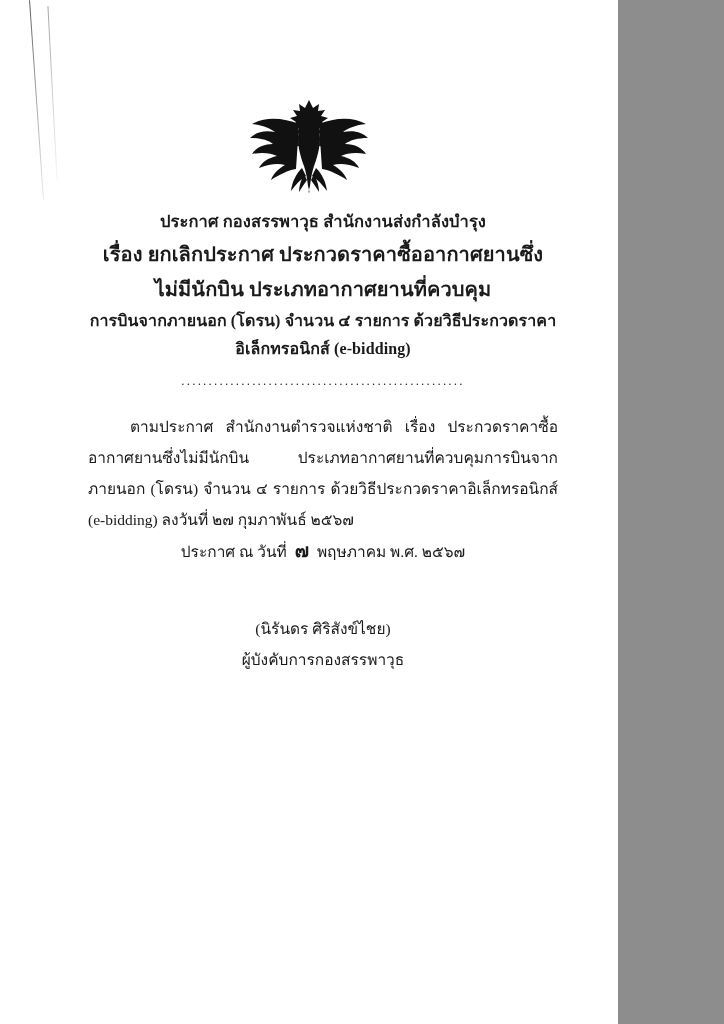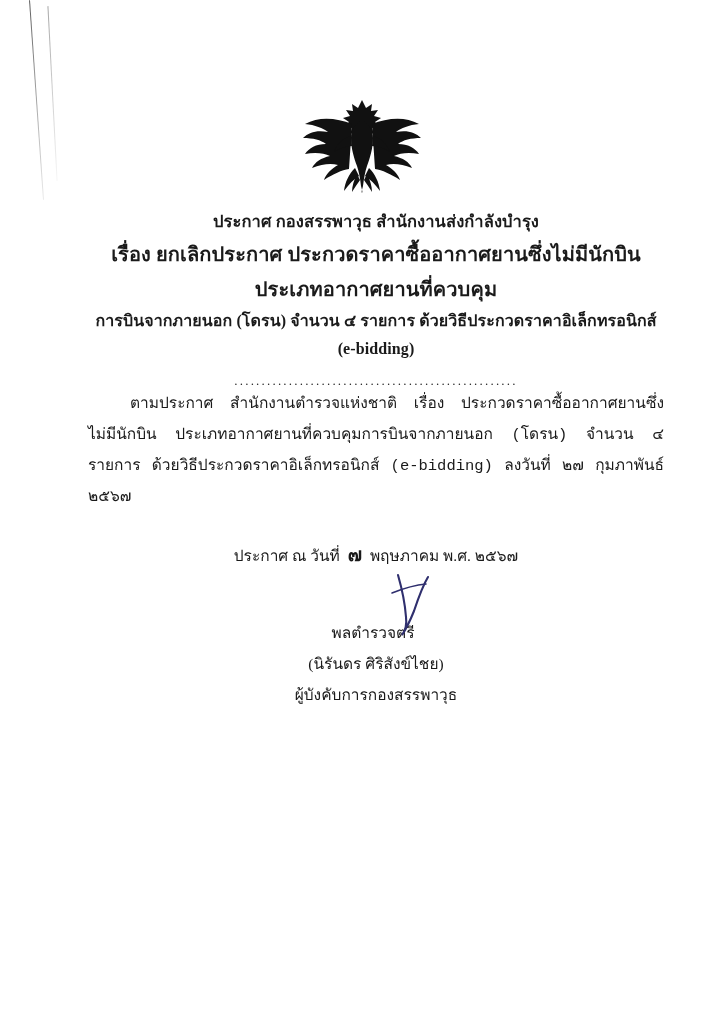--- a/index.html
+++ b/index.html
@@ -2,21 +2,21 @@
 <html><head>
 <meta charset="utf-8">
 <style>
   html, body {
     margin: 0;
     padding: 0;
     background: #8d8d8d;
   }
   .page {
     position: relative;
-    width: 724px;
+    width: 618px;
     height: 1024px;
     background: #ffffff;
     overflow: hidden;
     font-family: "Liberation Serif", "DejaVu Serif", serif;
     color: #1a1a1a;
   }
   
   .scan-streak {
     position: absolute;
     left: 26px;
@@ -78,31 +78,30 @@
     width: 330px;
     text-align: center;
     font-size: 13px;
     letter-spacing: 2.2px;
     color: #2b2b2b;
     overflow: hidden;
     white-space: nowrap;
   }
 
   .para {
+    margin-top: 22px;
     font-size: 15.5px;
     line-height: 2.0;
     text-align: justify;
     text-justify: inter-word;
-    font-family: Liberation Mono, monospace;
   }
   .para.first { text-indent: 42px; }
   .para.indent { text-indent: 42px; }
 
   .proclaim-line {
-    margin-top: 26px;
     text-align: center;
     font-size: 15.5px;
   }
   .big-num {
     font-size: 19px;
     font-weight: 700;
     padding: 0 4px;
   }
 
   .sign-block {
@@ -172,27 +171,18 @@
 
     <div class="para first">ตามประกาศ สำนักงานตำรวจแห่งชาติ เรื่อง ประกวดราคาซื้ออากาศยานซึ่งไม่มีนักบิน ประเภทอากาศยานที่ควบคุมการบินจากภายนอก (โดรน) จำนวน ๔ รายการ ด้วยวิธีประกวดราคาอิเล็กทรอนิกส์ (e-bidding) ลงวันที่ ๒๗ กุมภาพันธ์ ๒๕๖๗</div>
 
     <div class="proclaim-line">
       <span>ประกาศ ณ วันที่</span>
       <span class="big-num">๗</span>
       <span>พฤษภาคม พ.ศ. ๒๕๖๗</span>
     </div>
 
     <div class="sign-block">
-      <div>
-        <span class="sign-rank">พลตำรวจตรี</span>
-        <span class="signature-mark">
-          <svg width="120" height="70" viewBox="0 0 120 70" aria-hidden="true">
-            <path d="M40 4 C44 18 47 32 48 46 C49 54 47 60 44 64 C48 58 52 50 56 40 C60 28 64 16 70 6" fill="none" stroke="#2f2f6e" stroke-width="2.1" stroke-linecap="round"></path>
-            <path d="M34 22 C44 18 56 14 68 13" fill="none" stroke="#2f2f6e" stroke-width="1.6" stroke-linecap="round"></path>
-          </svg>
-        </span>
-      </div>
       <div class="sign-name">(นิรันดร ศิริสังข์ไชย)</div>
       <div class="sign-role">ผู้บังคับการกองสรรพาวุธ</div>
     </div>
 
   </div>
 </div>
 
 </body></html>

